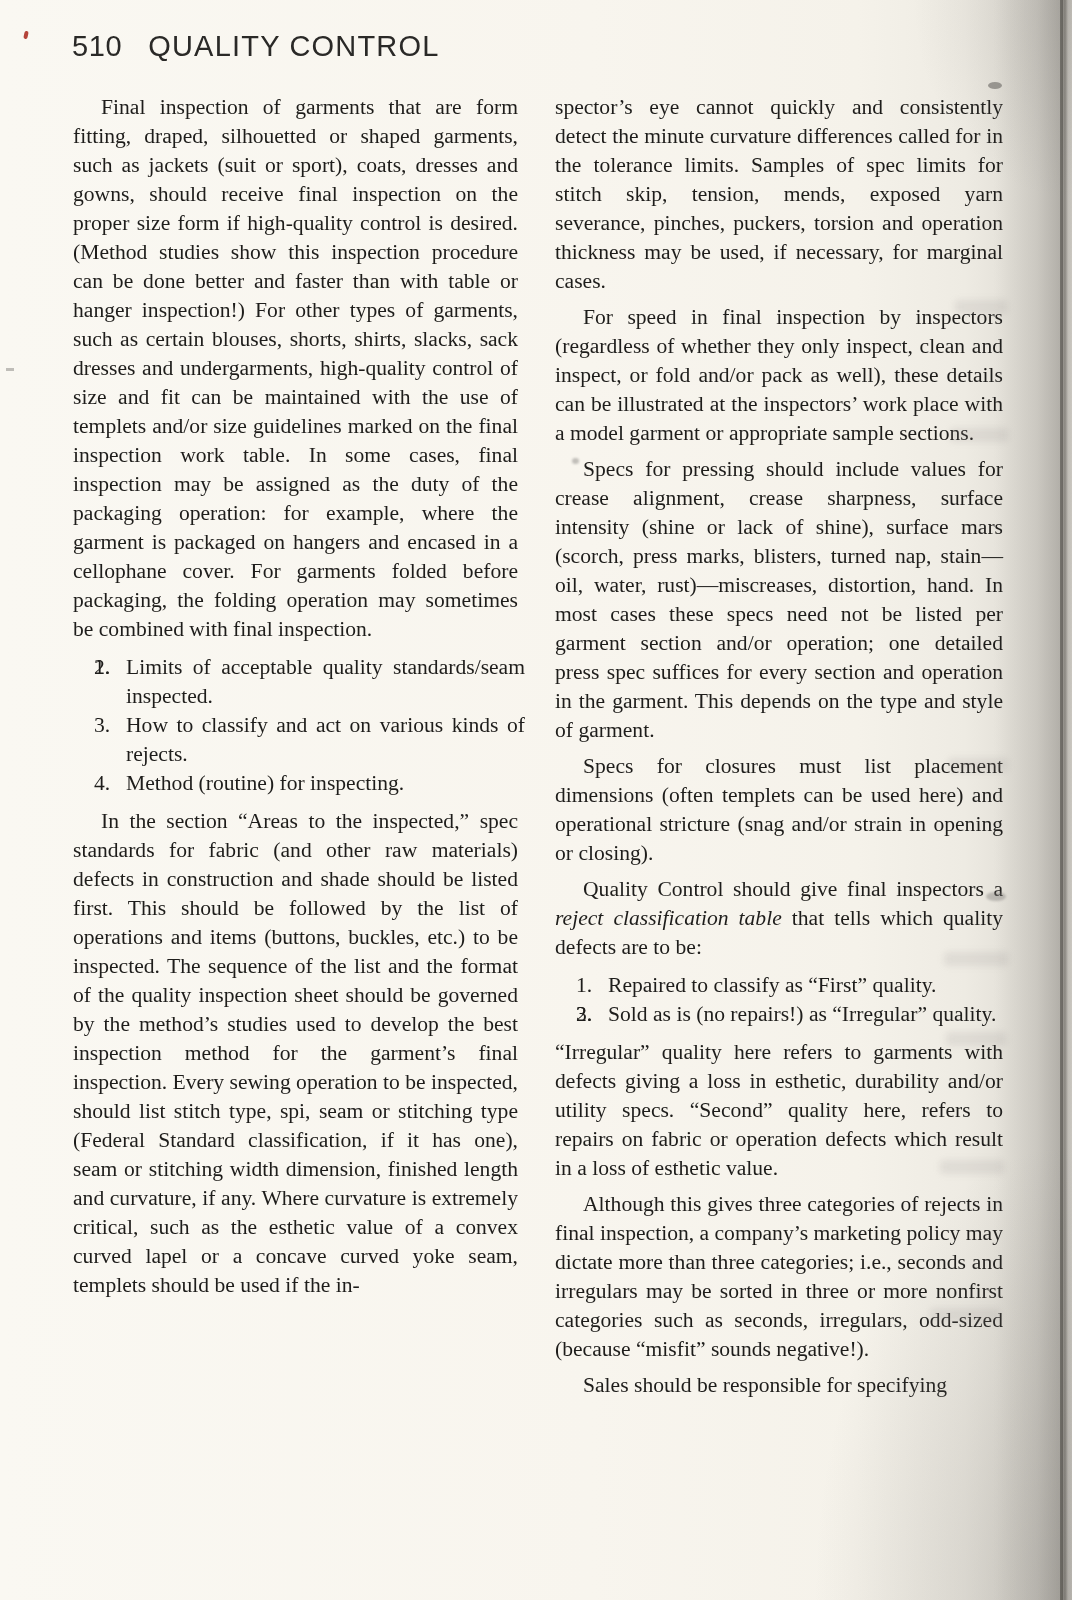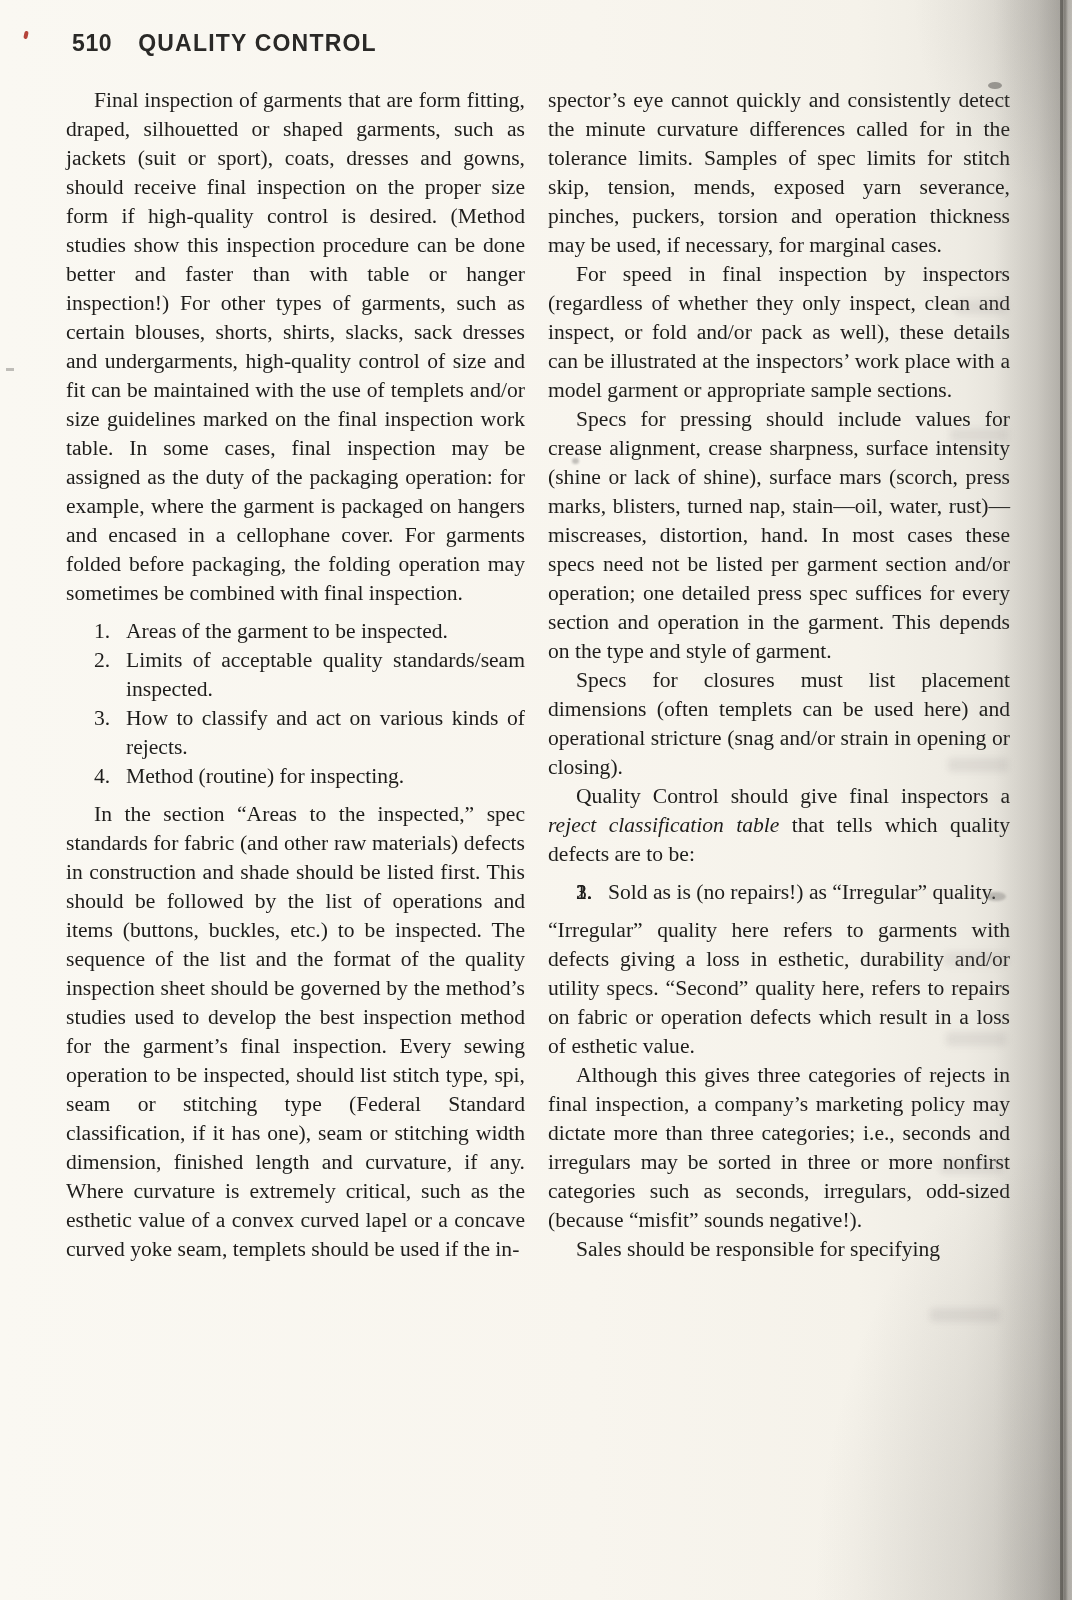--- a/index.html
+++ b/index.html
@@ -14,35 +14,35 @@
     width: 1072px; height: 1600px;
     background: linear-gradient(to right,
       #faf8f2 0%, #f8f5ee 55%, #f5f2ea 80%,
       #eeebe3 90%, #e2dfd7 95%, #d7d4cd 100%);
     overflow: hidden;
   }
   
   .header {
     position: absolute; left: 72px; top: 30px;
     font-family: "Liberation Sans", sans-serif;
-    font-weight: bold; font-size: 23px; color: #2a2927;
+    font-weight: normal; font-size: 29px; color: #2a2927;
     letter-spacing: 0.6px;
     white-space: nowrap;
   }
   .header .pagenum { margin-right: 26px; }
   .header .htitle { letter-spacing: 1.2px; }
   
   .col {
     position: absolute; top: 86px;
     font-size: 21.6px; line-height: 29px;
     text-align: justify;
   }
   .col-left  { left: 66px;  width: 459px; }
   .col-right { left: 548px; width: 462px; }
-  .para { margin: 0; }
+  .para { margin: 7px; }
   .para.indent { text-indent: 28px; }
   .list {
     list-style: none; margin: 9px 0; padding: 0;
   }
   .li {
     position: relative; padding-left: 60px;
     text-align: justify; margin: 0;
   }
   .li .num { position: absolute; left: 28px; top: 0; }
   em { }
@@ -95,21 +95,20 @@
 
   <div class="header">
     <span class="pagenum">510</span><span class="htitle">QUALITY CONTROL</span>
   </div>
 
   <div class="col col-left">
     <p class="para indent">Final inspection of garments that are form fitting, draped, silhouetted or shaped garments, such as jackets (suit or sport), coats, dresses and gowns, should receive final inspection on the proper size form if high-quality control is desired. (Method studies show this inspection procedure can be done better and faster than with table or hanger inspection!) For other types of garments, such as certain blouses, shorts, shirts, slacks, sack dresses and undergarments, high-quality control of size and fit can be maintained with the use of templets and/or size guidelines marked on the final inspection work table. In some cases, final inspection may be assigned as the duty of the packaging operation: for example, where the garment is packaged on hangers and encased in a cellophane cover. For garments folded before packaging, the folding operation may sometimes be combined with final inspection.</p>
     <ol class="list">
       <li class="li">
         <span class="num">1.</span>
-        <span class="litext">Areas of the garment to be inspected.</span>
       </li>
       <li class="li">
         <span class="num">2.</span>
         <span class="litext">Limits of acceptable quality standards/seam inspected.</span>
       </li>
       <li class="li">
         <span class="num">3.</span>
         <span class="litext">How to classify and act on various kinds of rejects.</span>
       </li>
       <li class="li">
@@ -124,20 +123,21 @@
     <p class="para">spector’s eye cannot quickly and consistently detect the minute curvature differences called for in the tolerance limits. Samples of spec limits for stitch skip, tension, mends, exposed yarn severance, pinches, puckers, torsion and operation thickness may be used, if necessary, for marginal cases.</p>
     <p class="para indent">For speed in final inspection by inspectors (regardless of whether they only inspect, clean and inspect, or fold and/or pack as well), these details can be illustrated at the inspectors’ work place with a model garment or appropriate sample sections.</p>
     <p class="para indent">Specs for pressing should include values for crease alignment, crease sharpness, surface intensity (shine or lack of shine), surface mars (scorch, press marks, blisters, turned nap, stain—oil, water, rust)—miscreases, distortion, hand. In most cases these specs need not be listed per garment section and/or operation; one detailed press spec suffices for every section and operation in the garment. This depends on the type and style of garment.</p>
     <p class="para indent">Specs for closures must list placement dimensions (often templets can be used here) and operational stricture (snag and/or strain in opening or closing).</p>
     <p class="para indent">
       <span>Quality Control should give final inspectors a </span><em>reject classification table</em><span> that tells which quality defects are to be:</span>
     </p>
     <ol class="list">
       <li class="li">
         <span class="num">1.</span>
+        <span class="litext">Repaired to classify as “First” quality.</span>
       </li>
       <li class="li">
         <span class="num">2.</span>
       </li>
       <li class="li">
         <span class="num">3.</span>
         <span class="litext">Sold as is (no repairs!) as “Irregular” quality.</span>
       </li>
     </ol>
     <p class="para">“Irregular” quality here refers to garments with defects giving a loss in esthetic, durability and/or utility specs. “Second” quality here, refers to repairs on fabric or operation defects which result in a loss of esthetic value.</p>

